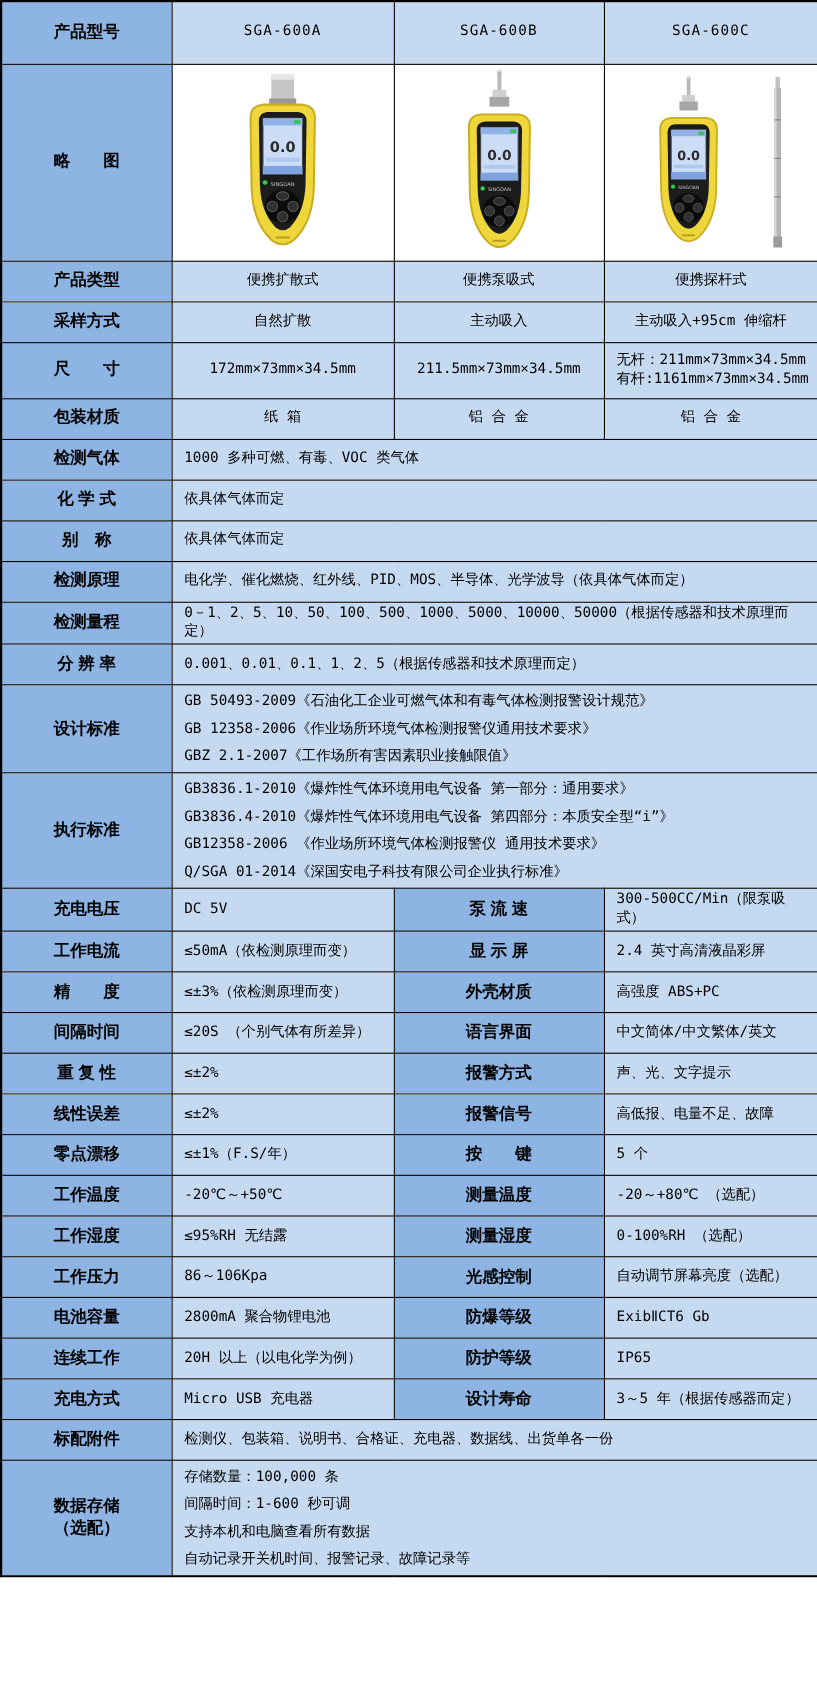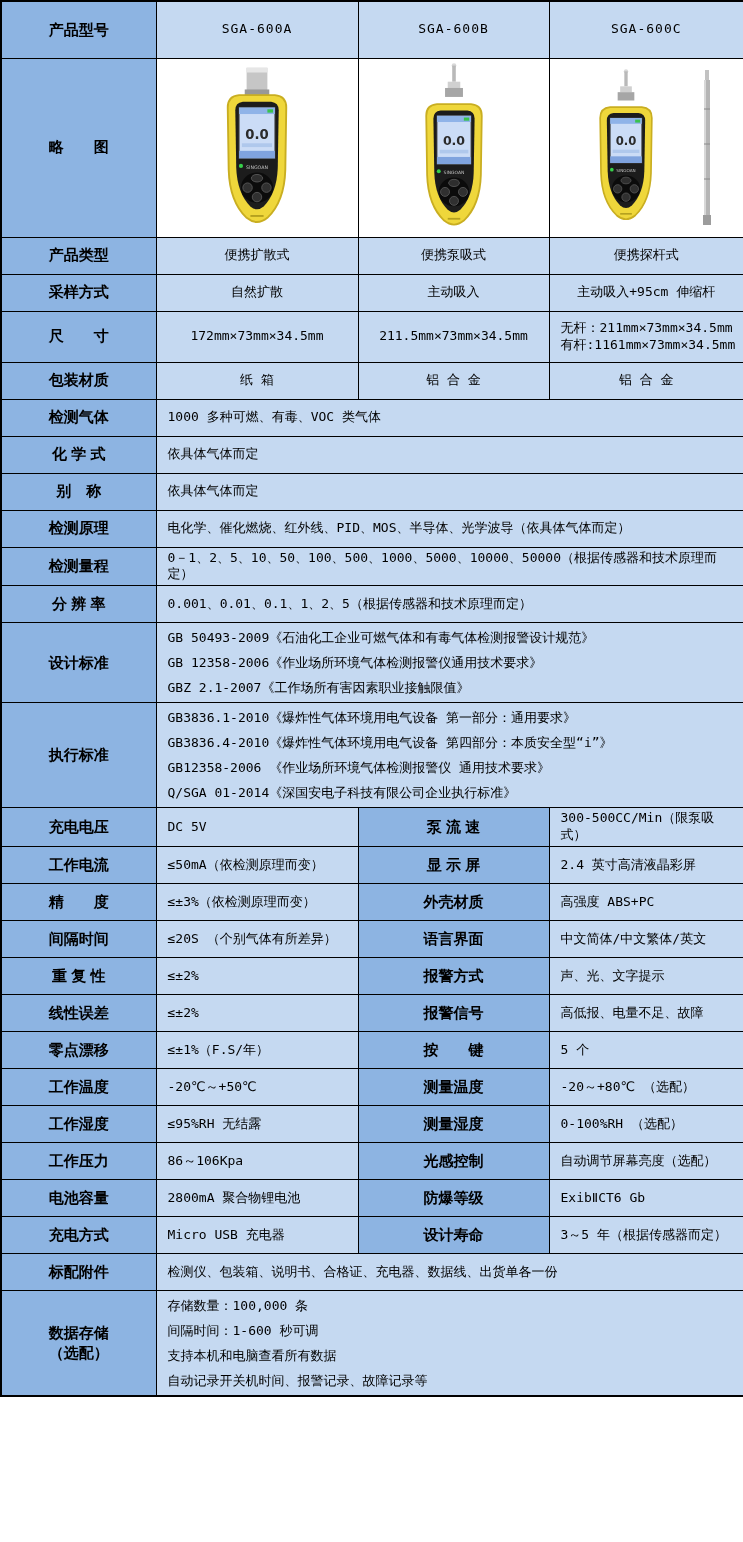--- a/index.html
+++ b/index.html
@@ -255,20 +255,26 @@
     <td class="lbl">光感控制</td>
     <td class="val left">自动调节屏幕亮度（选配）</td>
   </tr>
   <tr class="h37">
     <td class="lbl">电池容量</td>
     <td class="val left">2800mA 聚合物锂电池</td>
     <td class="lbl">防爆等级</td>
     <td class="val left">ExibⅡCT6 Gb</td>
   </tr>
   <tr class="h37">
+    <td class="lbl">连续工作</td>
+    <td class="val left">20H 以上（以电化学为例）</td>
+    <td class="lbl">防护等级</td>
+    <td class="val left">IP65</td>
+  </tr>
+  <tr class="h37">
     <td class="lbl">充电方式</td>
     <td class="val left">Micro USB 充电器</td>
     <td class="lbl">设计寿命</td>
     <td class="val left">3～5 年（根据传感器而定）</td>
   </tr>
 
   <tr class="h37">
     <td class="lbl">标配附件</td>
     <td class="val left" colspan="3">检测仪、包装箱、说明书、合格证、充电器、数据线、出货单各一份</td>
   </tr>

